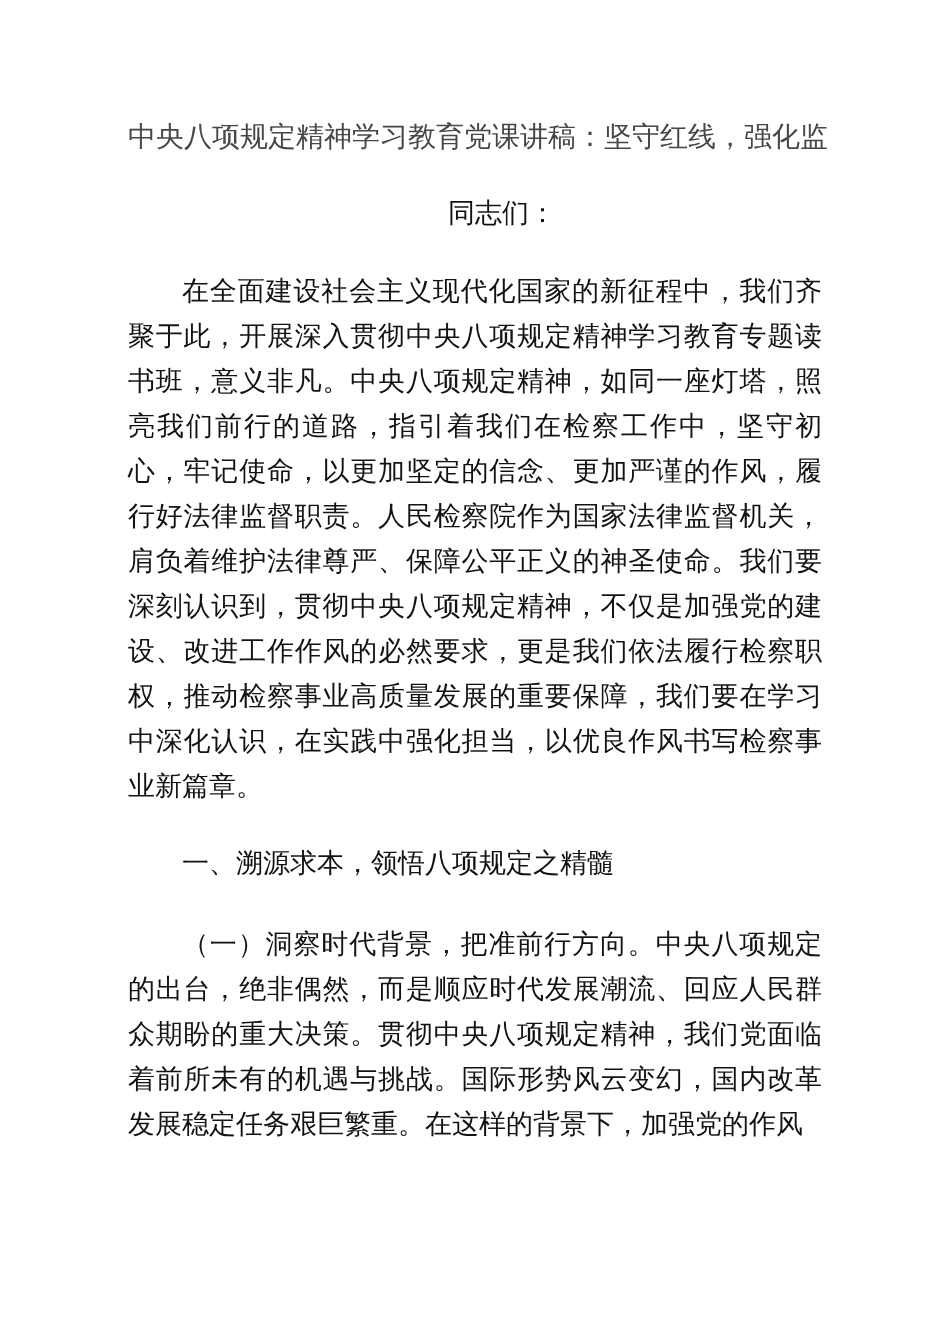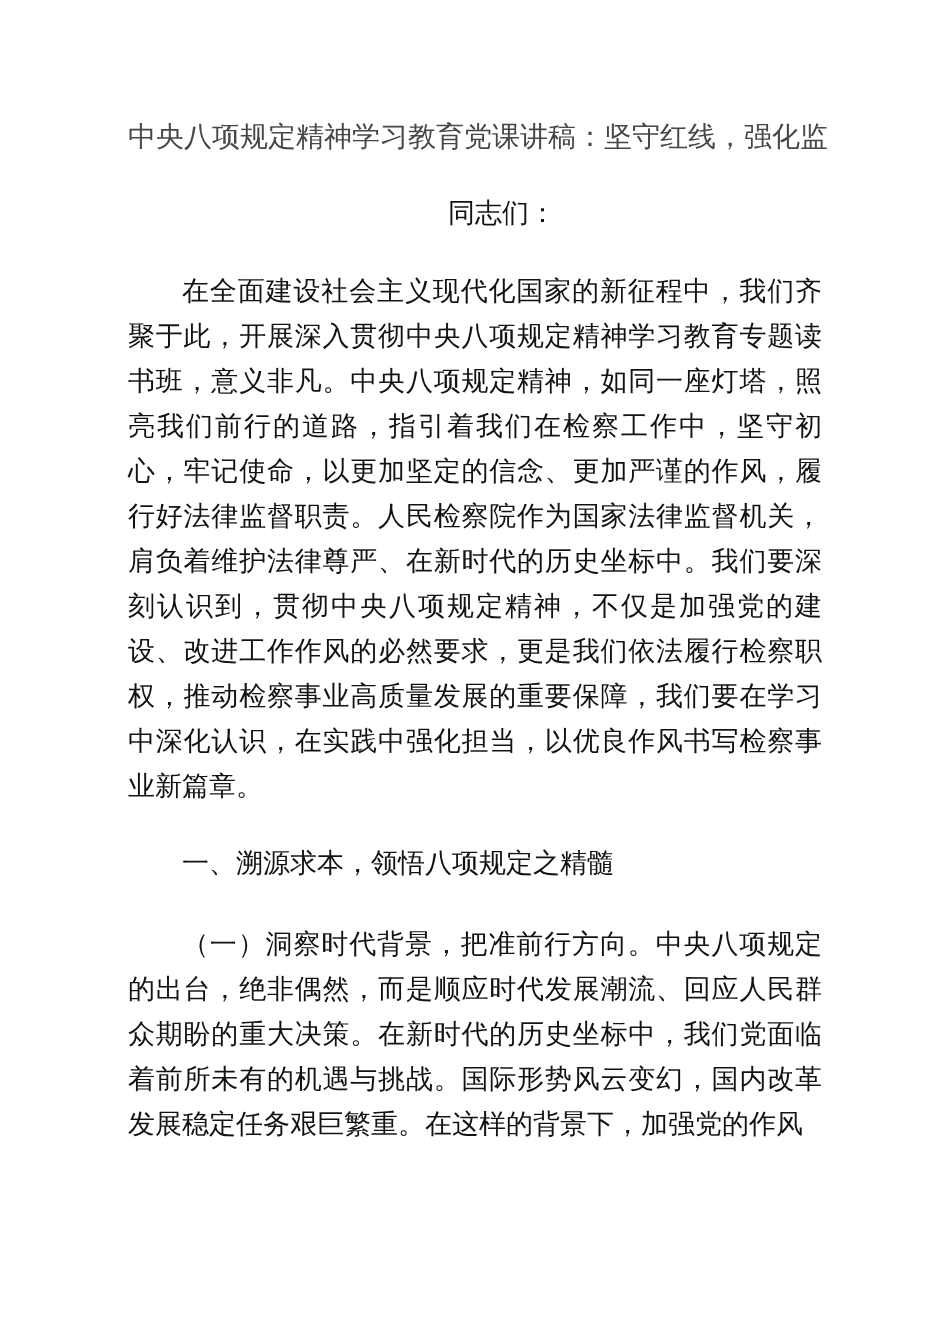--- a/index.html
+++ b/index.html
@@ -56,19 +56,19 @@
 <body>
 
 <div class="page">
 
   <h1 class="doc-title">
     <span class="title-line">中央八项规定精神学习教育党课讲稿：坚守红线，强化监</span>
   </h1>
 
   <p class="para greeting">同志们：</p>
 
-  <p class="para">在全面建设社会主义现代化国家的新征程中，我们齐聚于此，开展深入贯彻中央八项规定精神学习教育专题读书班，意义非凡。中央八项规定精神，如同一座灯塔，照亮我们前行的道路，指引着我们在检察工作中，坚守初心，牢记使命，以更加坚定的信念、更加严谨的作风，履行好法律监督职责。人民检察院作为国家法律监督机关，肩负着维护法律尊严、在新时代的历史坐标中。我们要深刻认识到，贯彻中央八项规定精神，不仅是加强党的建设、改进工作作风的必然要求，更是我们依法履行检察职权，推动检察事业高质量发展的重要保障，我们要在学习中深化认识，在实践中强化担当，以优良作风书写检察事业新篇章。</p>
+  <p class="para">在全面建设社会主义现代化国家的新征程中，我们齐聚于此，开展深入贯彻中央八项规定精神学习教育专题读书班，意义非凡。中央八项规定精神，如同一座灯塔，照亮我们前行的道路，指引着我们在检察工作中，坚守初心，牢记使命，以更加坚定的信念、更加严谨的作风，履行好法律监督职责。人民检察院作为国家法律监督机关，肩负着维护法律尊严、保障公平正义的神圣使命。我们要深刻认识到，贯彻中央八项规定精神，不仅是加强党的建设、改进工作作风的必然要求，更是我们依法履行检察职权，推动检察事业高质量发展的重要保障，我们要在学习中深化认识，在实践中强化担当，以优良作风书写检察事业新篇章。</p>
 
   <p class="para section-heading">一、溯源求本，领悟八项规定之精髓</p>
 
-  <p class="para">（一）洞察时代背景，把准前行方向。中央八项规定的出台，绝非偶然，而是顺应时代发展潮流、回应人民群众期盼的重大决策。在新时代的历史坐标中，我们党面临着前所未有的机遇与挑战。国际形势风云变幻，国内改革发展稳定任务艰巨繁重。在这样的背景下，加强党的作风</p>
+  <p class="para">（一）洞察时代背景，把准前行方向。中央八项规定的出台，绝非偶然，而是顺应时代发展潮流、回应人民群众期盼的重大决策。贯彻中央八项规定精神，我们党面临着前所未有的机遇与挑战。国际形势风云变幻，国内改革发展稳定任务艰巨繁重。在这样的背景下，加强党的作风</p>
 
 </div>
 
 </body></html>

